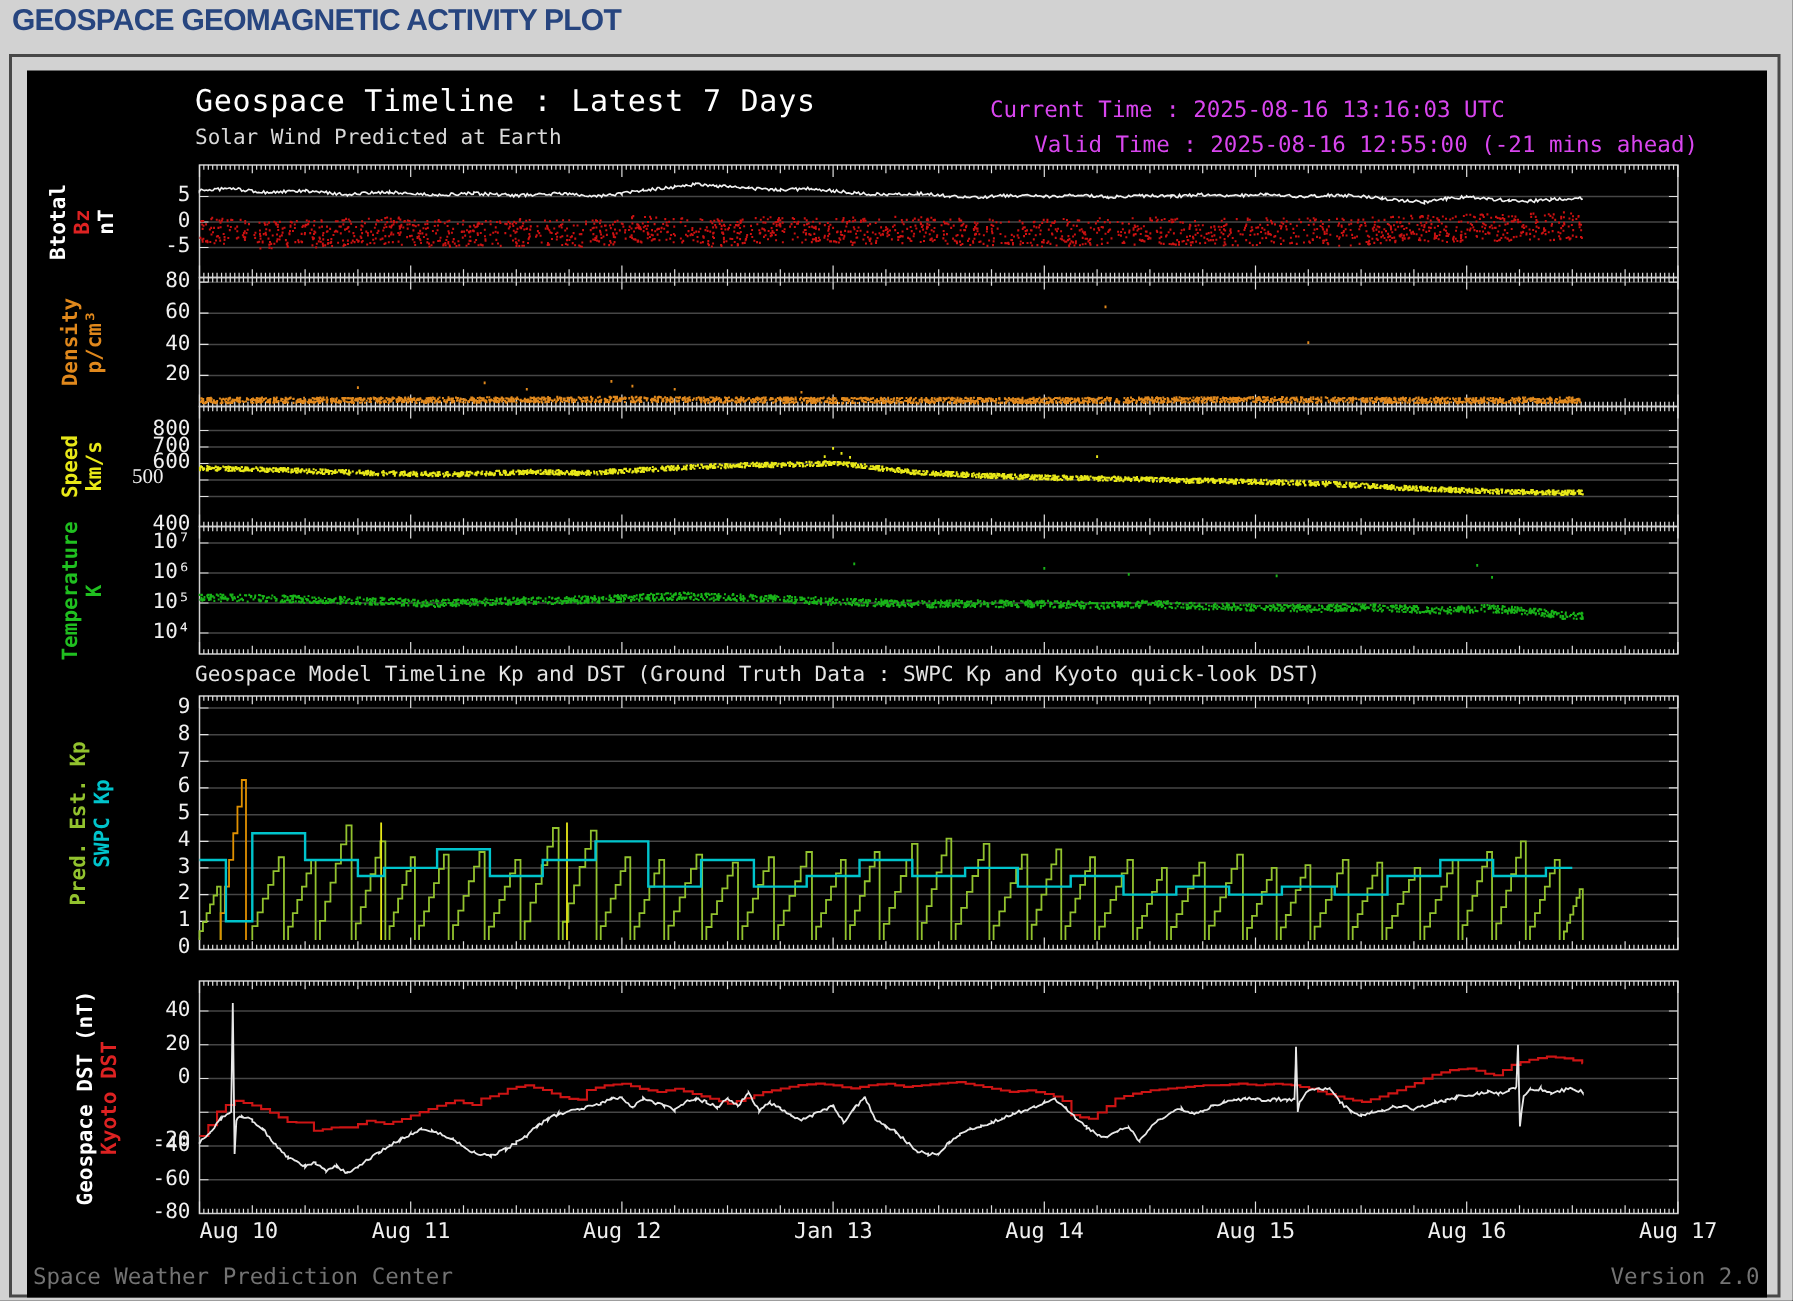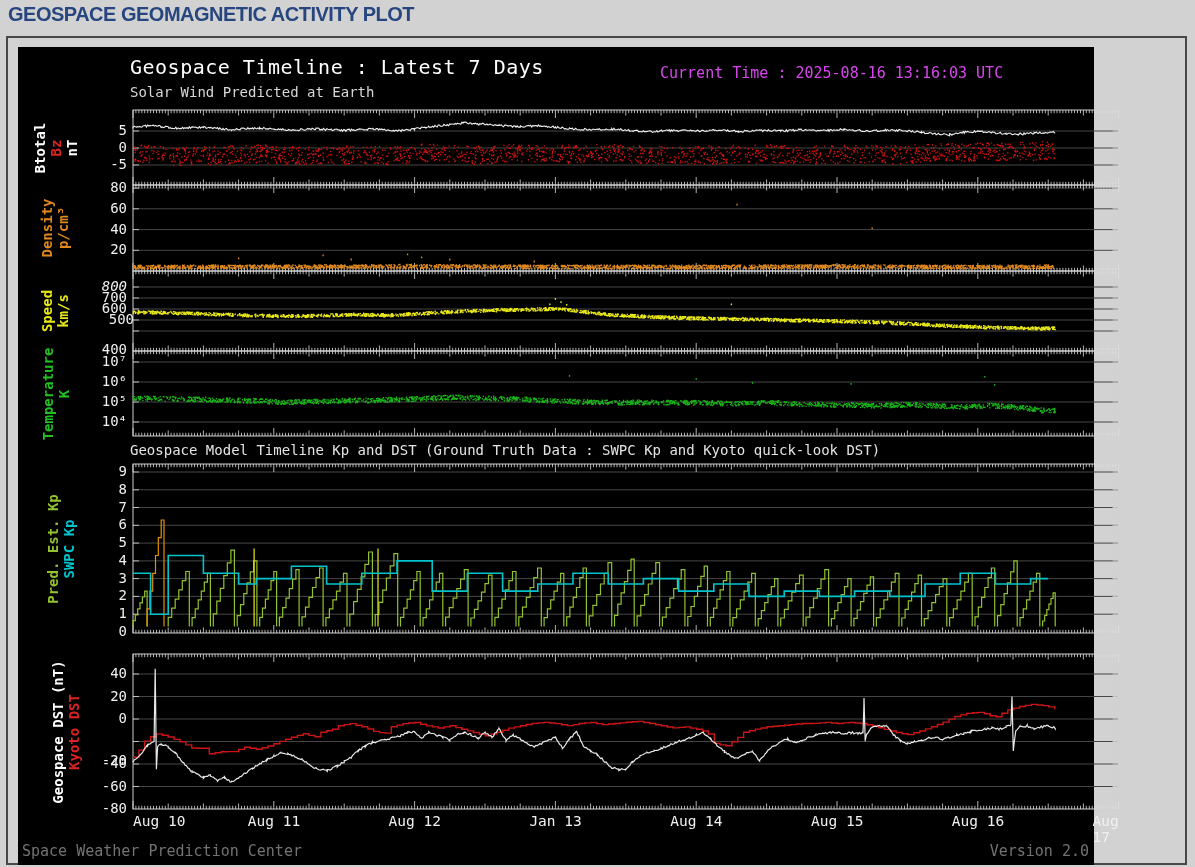--- a/index.html
+++ b/index.html
@@ -1,20 +1,20 @@
 <!DOCTYPE html>
 <html><head>
 <meta charset="utf-8">
 <style>
   html,body{margin:0;padding:0;width:1195px;height:867px;background:#d2d2d2;overflow:hidden;}
   .hdr{position:absolute;left:8px;top:3px;font:bold 20px "Liberation Sans",sans-serif;
        color:#27457f;letter-spacing:-0.5px;}
   #frame{position:absolute;left:6px;top:36px;width:1177px;height:825px;
          border:2px solid #484848;background:#d2d2d2;}
-  #plot{position:absolute;left:18px;top:47px;width:1076px;height:818px;background:#000;
+  #plot{position:absolute;left:18px;top:47px;width:1160px;height:818px;background:#000;
         font-family:"DejaVu Sans Mono",monospace;}
   #plot-svg{position:absolute;left:0;top:0;}
   .t{position:absolute;white-space:nowrap;}
   .title{font:20px "DejaVu Sans Mono",monospace;color:#ffffff;letter-spacing:0.5px;}
   .sub{font:14px "DejaVu Sans Mono",monospace;color:#d8d8d8;}
   .time{font:15px "DejaVu Sans Mono",monospace;color:#d946ef;}
   .sect{font:14px "DejaVu Sans Mono",monospace;color:#e4e4e4;}
   .ticklab{position:absolute;font:14px "DejaVu Sans Mono",monospace;color:#f0f0f0;
            text-align:right;width:56px;}
   .xlab{position:absolute;font:14.5px "DejaVu Sans Mono",monospace;color:#f0f0f0;}
@@ -59,42 +59,43 @@
       <path d="M115.0 526.3L132.6 526.3L132.6 567.2L150.2 567.2L150.2 508.5L167.8 508.5L167.8 508.5L185.4 508.5L185.4 526.3L203.0 526.3L203.0 526.3L220.6 526.3L220.6 537.0L238.2 537.0L238.2 531.6L255.8 531.6L255.8 531.6L273.4 531.6L273.4 519.2L291.0 519.2L291.0 519.2L308.6 519.2L308.6 537.0L326.2 537.0L326.2 537.0L343.8 537.0L343.8 526.3L361.4 526.3L361.4 526.3L379.0 526.3L379.0 513.9L396.6 513.9L396.6 513.9L414.2 513.9L414.2 544.1L431.8 544.1L431.8 544.1L449.4 544.1L449.4 526.3L467.0 526.3L467.0 526.3L484.6 526.3L484.6 544.1L502.2 544.1L502.2 544.1L519.8 544.1L519.8 537.0L537.4 537.0L537.4 537.0L555.0 537.0L555.0 526.3L572.6 526.3L572.6 526.3L590.2 526.3L590.2 537.0L607.8 537.0L607.8 537.0L625.4 537.0L625.4 531.6L643.0 531.6L643.0 531.6L660.6 531.6L660.6 544.1L678.2 544.1L678.2 544.1L695.8 544.1L695.8 537.0L713.4 537.0L713.4 537.0L731.0 537.0L731.0 549.4L748.6 549.4L748.6 549.4L766.2 549.4L766.2 544.1L783.8 544.1L783.8 544.1L801.4 544.1L801.4 549.4L819.0 549.4L819.0 549.4L836.6 549.4L836.6 544.1L854.2 544.1L854.2 544.1L871.8 544.1L871.8 549.4L889.4 549.4L889.4 549.4L907.0 549.4L907.0 537.0L924.6 537.0L924.6 537.0L942.2 537.0L942.2 526.3L959.8 526.3L959.8 526.3L977.4 526.3L977.4 537.0L995.0 537.0L995.0 537.0L1012.6 537.0L1012.6 531.6L1030.2 531.6" stroke="#00c4cc" stroke-width="1.6" fill="none"></path>
       <path d="M115 627.0H1100.6000000000001M115 649.5H1100.6000000000001M115 672.0H1100.6000000000001M115 694.5H1100.6000000000001M115 717.0H1100.6000000000001M115 739.5H1100.6000000000001" stroke="#464646" stroke-width="1" fill="none"></path>
       <rect x="115" y="607" width="985.6000000000001" height="155" fill="none" stroke="#d0d0d0" stroke-width="1"></rect>
       <path d="M115.0 607V615M115.0 762V754M117.9 607V610.2M117.9 762V758.8M120.9 607V610.2M120.9 762V758.8M123.8 607V610.2M123.8 762V758.8M126.7 607V610.2M126.7 762V758.8M129.7 607V610.2M129.7 762V758.8M132.6 607V610.2M132.6 762V758.8M135.5 607V610.2M135.5 762V758.8M138.5 607V610.2M138.5 762V758.8M141.4 607V610.2M141.4 762V758.8M144.3 607V610.2M144.3 762V758.8M147.3 607V610.2M147.3 762V758.8M150.2 607V612.5M150.2 762V756.5M153.1 607V610.2M153.1 762V758.8M156.1 607V610.2M156.1 762V758.8M159.0 607V610.2M159.0 762V758.8M161.9 607V610.2M161.9 762V758.8M164.9 607V610.2M164.9 762V758.8M167.8 607V610.2M167.8 762V758.8M170.7 607V610.2M170.7 762V758.8M173.7 607V610.2M173.7 762V758.8M176.6 607V610.2M176.6 762V758.8M179.5 607V610.2M179.5 762V758.8M182.5 607V610.2M182.5 762V758.8M185.4 607V612.5M185.4 762V756.5M188.3 607V610.2M188.3 762V758.8M191.3 607V610.2M191.3 762V758.8M194.2 607V610.2M194.2 762V758.8M197.1 607V610.2M197.1 762V758.8M200.1 607V610.2M200.1 762V758.8M203.0 607V610.2M203.0 762V758.8M205.9 607V610.2M205.9 762V758.8M208.9 607V610.2M208.9 762V758.8M211.8 607V610.2M211.8 762V758.8M214.7 607V610.2M214.7 762V758.8M217.7 607V610.2M217.7 762V758.8M220.6 607V612.5M220.6 762V756.5M223.5 607V610.2M223.5 762V758.8M226.5 607V610.2M226.5 762V758.8M229.4 607V610.2M229.4 762V758.8M232.3 607V610.2M232.3 762V758.8M235.3 607V610.2M235.3 762V758.8M238.2 607V610.2M238.2 762V758.8M241.1 607V610.2M241.1 762V758.8M244.1 607V610.2M244.1 762V758.8M247.0 607V610.2M247.0 762V758.8M249.9 607V610.2M249.9 762V758.8M252.9 607V610.2M252.9 762V758.8M255.8 607V615M255.8 762V754M258.7 607V610.2M258.7 762V758.8M261.7 607V610.2M261.7 762V758.8M264.6 607V610.2M264.6 762V758.8M267.5 607V610.2M267.5 762V758.8M270.5 607V610.2M270.5 762V758.8M273.4 607V610.2M273.4 762V758.8M276.3 607V610.2M276.3 762V758.8M279.3 607V610.2M279.3 762V758.8M282.2 607V610.2M282.2 762V758.8M285.1 607V610.2M285.1 762V758.8M288.1 607V610.2M288.1 762V758.8M291.0 607V612.5M291.0 762V756.5M293.9 607V610.2M293.9 762V758.8M296.9 607V610.2M296.9 762V758.8M299.8 607V610.2M299.8 762V758.8M302.7 607V610.2M302.7 762V758.8M305.7 607V610.2M305.7 762V758.8M308.6 607V610.2M308.6 762V758.8M311.5 607V610.2M311.5 762V758.8M314.5 607V610.2M314.5 762V758.8M317.4 607V610.2M317.4 762V758.8M320.3 607V610.2M320.3 762V758.8M323.3 607V610.2M323.3 762V758.8M326.2 607V612.5M326.2 762V756.5M329.1 607V610.2M329.1 762V758.8M332.1 607V610.2M332.1 762V758.8M335.0 607V610.2M335.0 762V758.8M337.9 607V610.2M337.9 762V758.8M340.9 607V610.2M340.9 762V758.8M343.8 607V610.2M343.8 762V758.8M346.7 607V610.2M346.7 762V758.8M349.7 607V610.2M349.7 762V758.8M352.6 607V610.2M352.6 762V758.8M355.5 607V610.2M355.5 762V758.8M358.5 607V610.2M358.5 762V758.8M361.4 607V612.5M361.4 762V756.5M364.3 607V610.2M364.3 762V758.8M367.3 607V610.2M367.3 762V758.8M370.2 607V610.2M370.2 762V758.8M373.1 607V610.2M373.1 762V758.8M376.1 607V610.2M376.1 762V758.8M379.0 607V610.2M379.0 762V758.8M381.9 607V610.2M381.9 762V758.8M384.9 607V610.2M384.9 762V758.8M387.8 607V610.2M387.8 762V758.8M390.7 607V610.2M390.7 762V758.8M393.7 607V610.2M393.7 762V758.8M396.6 607V615M396.6 762V754M399.5 607V610.2M399.5 762V758.8M402.5 607V610.2M402.5 762V758.8M405.4 607V610.2M405.4 762V758.8M408.3 607V610.2M408.3 762V758.8M411.3 607V610.2M411.3 762V758.8M414.2 607V610.2M414.2 762V758.8M417.1 607V610.2M417.1 762V758.8M420.1 607V610.2M420.1 762V758.8M423.0 607V610.2M423.0 762V758.8M425.9 607V610.2M425.9 762V758.8M428.9 607V610.2M428.9 762V758.8M431.8 607V612.5M431.8 762V756.5M434.7 607V610.2M434.7 762V758.8M437.7 607V610.2M437.7 762V758.8M440.6 607V610.2M440.6 762V758.8M443.5 607V610.2M443.5 762V758.8M446.5 607V610.2M446.5 762V758.8M449.4 607V610.2M449.4 762V758.8M452.3 607V610.2M452.3 762V758.8M455.3 607V610.2M455.3 762V758.8M458.2 607V610.2M458.2 762V758.8M461.1 607V610.2M461.1 762V758.8M464.1 607V610.2M464.1 762V758.8M467.0 607V612.5M467.0 762V756.5M469.9 607V610.2M469.9 762V758.8M472.9 607V610.2M472.9 762V758.8M475.8 607V610.2M475.8 762V758.8M478.7 607V610.2M478.7 762V758.8M481.7 607V610.2M481.7 762V758.8M484.6 607V610.2M484.6 762V758.8M487.5 607V610.2M487.5 762V758.8M490.5 607V610.2M490.5 762V758.8M493.4 607V610.2M493.4 762V758.8M496.3 607V610.2M496.3 762V758.8M499.3 607V610.2M499.3 762V758.8M502.2 607V612.5M502.2 762V756.5M505.1 607V610.2M505.1 762V758.8M508.1 607V610.2M508.1 762V758.8M511.0 607V610.2M511.0 762V758.8M513.9 607V610.2M513.9 762V758.8M516.9 607V610.2M516.9 762V758.8M519.8 607V610.2M519.8 762V758.8M522.7 607V610.2M522.7 762V758.8M525.7 607V610.2M525.7 762V758.8M528.6 607V610.2M528.6 762V758.8M531.5 607V610.2M531.5 762V758.8M534.5 607V610.2M534.5 762V758.8M537.4 607V615M537.4 762V754M540.3 607V610.2M540.3 762V758.8M543.3 607V610.2M543.3 762V758.8M546.2 607V610.2M546.2 762V758.8M549.1 607V610.2M549.1 762V758.8M552.1 607V610.2M552.1 762V758.8M555.0 607V610.2M555.0 762V758.8M557.9 607V610.2M557.9 762V758.8M560.9 607V610.2M560.9 762V758.8M563.8 607V610.2M563.8 762V758.8M566.7 607V610.2M566.7 762V758.8M569.7 607V610.2M569.7 762V758.8M572.6 607V612.5M572.6 762V756.5M575.5 607V610.2M575.5 762V758.8M578.5 607V610.2M578.5 762V758.8M581.4 607V610.2M581.4 762V758.8M584.3 607V610.2M584.3 762V758.8M587.3 607V610.2M587.3 762V758.8M590.2 607V610.2M590.2 762V758.8M593.1 607V610.2M593.1 762V758.8M596.1 607V610.2M596.1 762V758.8M599.0 607V610.2M599.0 762V758.8M601.9 607V610.2M601.9 762V758.8M604.9 607V610.2M604.9 762V758.8M607.8 607V612.5M607.8 762V756.5M610.7 607V610.2M610.7 762V758.8M613.7 607V610.2M613.7 762V758.8M616.6 607V610.2M616.6 762V758.8M619.5 607V610.2M619.5 762V758.8M622.5 607V610.2M622.5 762V758.8M625.4 607V610.2M625.4 762V758.8M628.3 607V610.2M628.3 762V758.8M631.3 607V610.2M631.3 762V758.8M634.2 607V610.2M634.2 762V758.8M637.1 607V610.2M637.1 762V758.8M640.1 607V610.2M640.1 762V758.8M643.0 607V612.5M643.0 762V756.5M645.9 607V610.2M645.9 762V758.8M648.9 607V610.2M648.9 762V758.8M651.8 607V610.2M651.8 762V758.8M654.7 607V610.2M654.7 762V758.8M657.7 607V610.2M657.7 762V758.8M660.6 607V610.2M660.6 762V758.8M663.5 607V610.2M663.5 762V758.8M666.5 607V610.2M666.5 762V758.8M669.4 607V610.2M669.4 762V758.8M672.3 607V610.2M672.3 762V758.8M675.3 607V610.2M675.3 762V758.8M678.2 607V615M678.2 762V754M681.1 607V610.2M681.1 762V758.8M684.1 607V610.2M684.1 762V758.8M687.0 607V610.2M687.0 762V758.8M689.9 607V610.2M689.9 762V758.8M692.9 607V610.2M692.9 762V758.8M695.8 607V610.2M695.8 762V758.8M698.7 607V610.2M698.7 762V758.8M701.7 607V610.2M701.7 762V758.8M704.6 607V610.2M704.6 762V758.8M707.5 607V610.2M707.5 762V758.8M710.5 607V610.2M710.5 762V758.8M713.4 607V612.5M713.4 762V756.5M716.3 607V610.2M716.3 762V758.8M719.3 607V610.2M719.3 762V758.8M722.2 607V610.2M722.2 762V758.8M725.1 607V610.2M725.1 762V758.8M728.1 607V610.2M728.1 762V758.8M731.0 607V610.2M731.0 762V758.8M733.9 607V610.2M733.9 762V758.8M736.9 607V610.2M736.9 762V758.8M739.8 607V610.2M739.8 762V758.8M742.7 607V610.2M742.7 762V758.8M745.7 607V610.2M745.7 762V758.8M748.6 607V612.5M748.6 762V756.5M751.5 607V610.2M751.5 762V758.8M754.5 607V610.2M754.5 762V758.8M757.4 607V610.2M757.4 762V758.8M760.3 607V610.2M760.3 762V758.8M763.3 607V610.2M763.3 762V758.8M766.2 607V610.2M766.2 762V758.8M769.1 607V610.2M769.1 762V758.8M772.1 607V610.2M772.1 762V758.8M775.0 607V610.2M775.0 762V758.8M777.9 607V610.2M777.9 762V758.8M780.9 607V610.2M780.9 762V758.8M783.8 607V612.5M783.8 762V756.5M786.7 607V610.2M786.7 762V758.8M789.7 607V610.2M789.7 762V758.8M792.6 607V610.2M792.6 762V758.8M795.5 607V610.2M795.5 762V758.8M798.5 607V610.2M798.5 762V758.8M801.4 607V610.2M801.4 762V758.8M804.3 607V610.2M804.3 762V758.8M807.3 607V610.2M807.3 762V758.8M810.2 607V610.2M810.2 762V758.8M813.1 607V610.2M813.1 762V758.8M816.1 607V610.2M816.1 762V758.8M819.0 607V615M819.0 762V754M821.9 607V610.2M821.9 762V758.8M824.9 607V610.2M824.9 762V758.8M827.8 607V610.2M827.8 762V758.8M830.7 607V610.2M830.7 762V758.8M833.7 607V610.2M833.7 762V758.8M836.6 607V610.2M836.6 762V758.8M839.5 607V610.2M839.5 762V758.8M842.5 607V610.2M842.5 762V758.8M845.4 607V610.2M845.4 762V758.8M848.3 607V610.2M848.3 762V758.8M851.3 607V610.2M851.3 762V758.8M854.2 607V612.5M854.2 762V756.5M857.1 607V610.2M857.1 762V758.8M860.1 607V610.2M860.1 762V758.8M863.0 607V610.2M863.0 762V758.8M865.9 607V610.2M865.9 762V758.8M868.9 607V610.2M868.9 762V758.8M871.8 607V610.2M871.8 762V758.8M874.7 607V610.2M874.7 762V758.8M877.7 607V610.2M877.7 762V758.8M880.6 607V610.2M880.6 762V758.8M883.5 607V610.2M883.5 762V758.8M886.5 607V610.2M886.5 762V758.8M889.4 607V612.5M889.4 762V756.5M892.3 607V610.2M892.3 762V758.8M895.3 607V610.2M895.3 762V758.8M898.2 607V610.2M898.2 762V758.8M901.1 607V610.2M901.1 762V758.8M904.1 607V610.2M904.1 762V758.8M907.0 607V610.2M907.0 762V758.8M909.9 607V610.2M909.9 762V758.8M912.9 607V610.2M912.9 762V758.8M915.8 607V610.2M915.8 762V758.8M918.7 607V610.2M918.7 762V758.8M921.7 607V610.2M921.7 762V758.8M924.6 607V612.5M924.6 762V756.5M927.5 607V610.2M927.5 762V758.8M930.5 607V610.2M930.5 762V758.8M933.4 607V610.2M933.4 762V758.8M936.3 607V610.2M936.3 762V758.8M939.3 607V610.2M939.3 762V758.8M942.2 607V610.2M942.2 762V758.8M945.1 607V610.2M945.1 762V758.8M948.1 607V610.2M948.1 762V758.8M951.0 607V610.2M951.0 762V758.8M953.9 607V610.2M953.9 762V758.8M956.9 607V610.2M956.9 762V758.8M959.8 607V615M959.8 762V754M962.7 607V610.2M962.7 762V758.8M965.7 607V610.2M965.7 762V758.8M968.6 607V610.2M968.6 762V758.8M971.5 607V610.2M971.5 762V758.8M974.5 607V610.2M974.5 762V758.8M977.4 607V610.2M977.4 762V758.8M980.3 607V610.2M980.3 762V758.8M983.3 607V610.2M983.3 762V758.8M986.2 607V610.2M986.2 762V758.8M989.1 607V610.2M989.1 762V758.8M992.1 607V610.2M992.1 762V758.8M995.0 607V612.5M995.0 762V756.5M997.9 607V610.2M997.9 762V758.8M1000.9 607V610.2M1000.9 762V758.8M1003.8 607V610.2M1003.8 762V758.8M1006.7 607V610.2M1006.7 762V758.8M1009.7 607V610.2M1009.7 762V758.8M1012.6 607V610.2M1012.6 762V758.8M1015.5 607V610.2M1015.5 762V758.8M1018.5 607V610.2M1018.5 762V758.8M1021.4 607V610.2M1021.4 762V758.8M1024.3 607V610.2M1024.3 762V758.8M1027.3 607V610.2M1027.3 762V758.8M1030.2 607V612.5M1030.2 762V756.5M1033.1 607V610.2M1033.1 762V758.8M1036.1 607V610.2M1036.1 762V758.8M1039.0 607V610.2M1039.0 762V758.8M1041.9 607V610.2M1041.9 762V758.8M1044.9 607V610.2M1044.9 762V758.8M1047.8 607V610.2M1047.8 762V758.8M1050.7 607V610.2M1050.7 762V758.8M1053.7 607V610.2M1053.7 762V758.8M1056.6 607V610.2M1056.6 762V758.8M1059.5 607V610.2M1059.5 762V758.8M1062.5 607V610.2M1062.5 762V758.8M1065.4 607V612.5M1065.4 762V756.5M1068.3 607V610.2M1068.3 762V758.8M1071.3 607V610.2M1071.3 762V758.8M1074.2 607V610.2M1074.2 762V758.8M1077.1 607V610.2M1077.1 762V758.8M1080.1 607V610.2M1080.1 762V758.8M1083.0 607V610.2M1083.0 762V758.8M1085.9 607V610.2M1085.9 762V758.8M1088.9 607V610.2M1088.9 762V758.8M1091.8 607V610.2M1091.8 762V758.8M1094.7 607V610.2M1094.7 762V758.8M1097.7 607V610.2M1097.7 762V758.8M1100.6 607V615M1100.6 762V754M115 627.0H121M1100.6000000000001 627.0H1094.6000000000001M115 649.5H121M1100.6000000000001 649.5H1094.6000000000001M115 672.0H121M1100.6000000000001 672.0H1094.6000000000001M115 694.5H121M1100.6000000000001 694.5H1094.6000000000001M115 717.0H121M1100.6000000000001 717.0H1094.6000000000001M115 739.5H121M1100.6000000000001 739.5H1094.6000000000001" stroke="#e0e0e0" stroke-width="0.8" fill="none"></path>
       <path d="M115.0 710.3L120.9 710.3L120.9 703.1L126.7 703.1L126.7 694.1L132.6 694.1L132.6 689.7L138.5 689.7L138.5 686.9L144.4 686.9L144.4 688.3L150.2 688.3L150.2 690.0L156.1 690.0L156.1 692.4L162.0 692.4L162.0 694.8L167.8 694.8L167.8 697.9L173.7 697.9L173.7 701.0L179.6 701.0L179.6 701.3L185.5 701.3L185.5 701.3L191.3 701.3L191.3 706.8L197.2 706.8L197.2 705.8L203.1 705.8L203.1 704.7L208.9 704.7L208.9 704.6L214.8 704.6L214.8 704.6L220.7 704.6L220.7 702.4L226.6 702.4L226.6 700.2L232.4 700.2L232.4 701.2L238.3 701.2L238.3 702.3L244.2 702.3L244.2 700.8L250.0 700.8L250.0 699.0L255.9 699.0L255.9 696.7L261.8 696.7L261.8 694.4L267.7 694.4L267.7 692.3L273.5 692.3L273.5 690.2L279.4 690.2L279.4 688.4L285.3 688.4L285.3 686.7L291.1 686.7L291.1 688.4L297.0 688.4L297.0 689.7L302.9 689.7L302.9 685.3L308.8 685.3L308.8 683.8L314.6 683.8L314.6 682.2L320.5 682.2L320.5 678.8L326.4 678.8L326.4 677.6L332.2 677.6L332.2 676.6L338.1 676.6L338.1 678.2L344.0 678.2L344.0 679.7L349.9 679.7L349.9 682.0L355.7 682.0L355.7 684.4L361.6 684.4L361.6 685.6L367.5 685.6L367.5 686.1L373.3 686.1L373.3 679.7L379.2 679.7L379.2 678.1L385.1 678.1L385.1 676.6L391.0 676.6L391.0 676.0L396.8 676.0L396.8 675.5L402.7 675.5L402.7 677.2L408.6 677.2L408.6 678.9L414.4 678.9L414.4 679.9L420.3 679.9L420.3 681.0L426.2 681.0L426.2 679.9L432.1 679.9L432.1 678.8L437.9 678.8L437.9 680.6L443.8 680.6L443.8 682.3L449.7 682.3L449.7 683.9L455.5 683.9L455.5 685.5L461.4 685.5L461.4 687.2L467.3 687.2L467.3 688.8L473.2 688.8L473.2 687.0L479.0 687.0L479.0 685.2L484.9 685.2L484.9 683.2L490.8 683.2L490.8 681.1L496.6 681.1L496.6 679.9L502.5 679.9L502.5 678.7L508.4 678.7L508.4 677.5L514.3 677.5L514.3 676.4L520.1 676.4L520.1 675.9L526.0 675.9L526.0 675.4L531.9 675.4L531.9 676.0L537.7 676.0L537.7 676.6L543.6 676.6L543.6 677.8L549.5 677.8L549.5 678.6L555.4 678.6L555.4 677.6L561.2 677.6L561.2 676.5L567.1 676.5L567.1 675.9L573.0 675.9L573.0 675.5L578.8 675.5L578.8 676.6L584.7 676.6L584.7 677.6L590.6 677.6L590.6 677.0L596.5 677.0L596.5 676.5L602.3 676.5L602.3 675.9L608.2 675.9L608.2 675.3L614.1 675.3L614.1 674.8L619.9 674.8L619.9 674.4L625.8 674.4L625.8 675.5L631.7 675.5L631.7 676.5L637.6 676.5L637.6 677.7L643.4 677.7L643.4 678.8L649.3 678.8L649.3 680.0L655.2 680.0L655.2 680.9L661.0 680.9L661.0 680.4L666.9 680.4L666.9 679.9L672.8 679.9L672.8 681.1L678.7 681.1L678.7 682.3L684.5 682.3L684.5 684.0L690.4 684.0L690.4 687.0L696.3 687.0L696.3 696.4L702.1 696.4L702.1 697.9L708.0 697.9L708.0 698.8L713.9 698.8L713.9 694.7L719.8 694.7L719.8 690.4L725.6 690.4L725.6 685.3L731.5 685.3L731.5 683.7L737.4 683.7L737.4 682.1L743.2 682.1L743.2 681.0L749.1 681.0L749.1 679.8L755.0 679.8L755.0 679.3L760.8 679.3L760.8 678.7L766.7 678.7L766.7 678.2L772.6 678.2L772.6 677.6L778.5 677.6L778.5 677.0L784.3 677.0L784.3 676.5L790.2 676.5L790.2 676.5L796.1 676.5L796.1 676.4L801.9 676.4L801.9 675.9L807.8 675.9L807.8 675.4L813.7 675.4L813.7 676.0L819.6 676.0L819.6 676.5L825.4 676.5L825.4 675.9L831.3 675.9L831.3 675.5L837.2 675.5L837.2 676.0L843.0 676.0L843.0 676.5L848.9 676.5L848.9 677.7L854.8 677.7L854.8 678.9L860.7 678.9L860.7 680.7L866.5 680.7L866.5 682.4L872.4 682.4L872.4 684.0L878.3 684.0L878.3 685.5L884.1 685.5L884.1 686.7L890.0 686.7L890.0 687.6L895.9 687.6L895.9 685.8L901.8 685.8L901.8 684.0L907.6 684.0L907.6 681.9L913.5 681.9L913.5 679.8L919.4 679.8L919.4 677.5L925.2 677.5L925.2 675.1L931.1 675.1L931.1 672.1L937.0 672.1L937.0 669.5L942.9 669.5L942.9 667.9L948.7 667.9L948.7 666.4L954.6 666.4L954.6 665.8L960.5 665.8L960.5 665.4L966.3 665.4L966.3 666.8L972.2 666.8L972.2 668.8L978.1 668.8L978.1 669.8L984.0 669.8L984.0 666.3L989.8 666.3L989.8 662.9L995.7 662.9L995.7 661.1L1001.6 661.1L1001.6 659.5L1007.4 659.5L1007.4 658.4L1013.3 658.4L1013.3 657.4L1019.2 657.4L1019.2 658.0L1025.1 658.0L1025.1 658.6L1030.9 658.6L1030.9 659.9L1036.8 659.9L1036.8 661.8L1037.2 661.8" stroke="#cc1414" stroke-width="1.4" fill="none"></path>
       <path d="M115.0 714.6L115.0 715.3L116.4 712.7L117.8 712.0L119.2 711.1L120.6 709.4L122.0 708.4L122.0 707.9L123.4 706.8L124.9 705.0L126.3 702.0L127.7 700.4L129.1 698.2L129.1 700.0L130.5 697.2L131.9 697.2L133.3 695.8L134.7 695.3L136.1 694.2L136.1 694.1L137.2 621.7L137.5 647.1L138.4 722.3L138.9 713.0L139.6 700.2L140.3 698.6L141.8 697.4L143.2 697.8L143.2 697.0L144.6 698.3L146.0 698.3L147.4 697.9L148.8 698.7L150.2 699.2L150.2 700.9L151.6 701.3L153.0 703.1L154.4 703.9L155.8 705.0L157.2 706.1L157.2 705.4L158.6 706.6L160.1 710.2L161.5 710.8L162.9 713.5L164.3 715.0L164.3 715.3L165.7 715.6L167.1 718.3L168.5 718.7L169.9 721.0L171.3 721.6L172.7 724.2L174.1 723.9L174.1 725.5L175.5 725.0L177.0 725.5L178.4 726.6L179.8 727.1L181.2 728.0L182.6 729.5L184.0 730.4L185.4 729.6L185.4 731.3L186.8 729.6L188.2 729.4L189.6 729.4L191.0 727.8L192.4 727.9L192.4 729.1L193.8 729.8L195.3 730.1L196.7 731.6L198.1 732.2L199.5 733.8L199.5 734.2L200.9 732.5L202.3 732.0L203.7 731.8L205.1 730.2L206.5 731.2L206.5 729.8L207.9 731.6L209.3 733.2L210.7 732.7L212.2 735.0L213.6 734.8L213.6 734.3L215.0 734.5L216.4 733.8L217.8 732.4L219.2 731.4L220.6 731.4L220.6 730.9L222.0 729.6L223.4 729.4L224.8 727.8L226.2 726.1L227.6 726.2L227.6 726.3L229.0 725.8L230.5 723.4L231.9 722.4L233.3 721.5L234.7 721.1L234.7 721.9L236.1 721.0L237.5 718.7L238.9 719.1L240.3 717.8L241.7 717.1L241.7 716.4L243.1 716.8L244.5 714.4L245.9 714.7L247.4 714.1L248.8 712.3L248.8 713.5L250.2 711.2L251.6 711.8L253.0 711.0L254.4 710.7L255.8 708.4L255.8 708.9L257.2 709.2L258.6 708.0L260.0 707.8L261.4 706.2L262.8 705.3L262.8 705.9L264.2 706.1L265.7 706.3L267.1 706.7L268.5 707.2L269.9 707.4L269.9 706.4L271.3 707.7L272.7 707.5L274.1 709.0L275.5 708.2L276.9 709.9L278.3 710.3L279.7 711.4L281.1 711.8L282.6 712.3L284.0 711.9L284.0 712.6L285.4 713.5L286.8 715.1L288.2 714.7L289.6 716.7L291.0 717.3L292.4 718.5L293.8 719.4L295.2 720.7L296.6 721.3L298.0 720.6L298.0 720.9L299.4 722.0L300.9 722.8L302.3 723.1L303.7 722.7L305.1 722.1L306.5 723.0L307.9 723.0L309.3 724.3L309.3 722.7L310.7 722.7L312.1 723.0L313.5 722.3L314.9 720.2L316.3 719.8L317.8 718.9L319.2 718.3L319.2 720.1L320.6 718.4L322.0 718.3L323.4 715.6L324.8 715.8L326.2 715.7L326.2 713.8L327.6 713.4L329.0 712.8L330.4 712.0L331.8 710.4L333.2 711.1L333.2 710.6L334.6 708.4L336.1 706.9L337.5 705.2L338.9 704.7L340.3 703.2L340.3 704.2L341.7 702.1L343.1 702.7L344.5 700.0L345.9 699.7L347.3 698.5L347.3 700.0L348.7 697.9L350.1 696.9L351.5 696.1L353.0 697.2L354.4 694.7L354.4 696.0L355.8 695.1L357.2 695.8L358.6 695.0L360.0 694.2L361.4 693.7L362.8 692.9L364.2 692.8L365.6 692.7L367.0 692.3L368.4 692.7L368.4 692.9L369.8 692.2L371.3 692.5L372.7 690.7L374.1 690.1L375.5 690.1L376.9 690.2L378.3 689.8L379.7 689.0L381.1 689.7L382.5 689.4L382.5 688.3L383.9 687.5L385.3 688.0L386.7 686.2L388.2 686.3L389.6 685.0L389.6 685.8L391.0 684.7L392.4 685.4L393.8 685.7L395.2 684.4L396.6 684.5L396.6 685.0L398.0 686.4L399.4 688.0L400.8 688.5L402.2 690.6L403.6 691.2L403.6 691.0L405.0 690.7L406.5 688.2L407.9 687.4L409.3 686.5L410.7 686.2L410.7 684.6L412.1 686.0L413.5 686.5L414.9 686.5L416.3 686.7L417.7 687.9L417.7 688.2L419.1 689.2L420.5 688.2L421.9 688.4L423.4 689.0L424.8 690.9L424.8 689.7L426.2 690.0L427.6 690.5L429.0 691.2L430.4 692.6L431.8 694.0L431.8 692.5L433.2 691.7L434.6 690.9L436.0 689.7L437.4 689.5L438.8 687.8L438.8 687.7L440.2 686.5L441.7 687.1L443.1 686.6L444.5 686.4L445.9 685.2L445.9 686.3L447.3 685.1L448.7 686.6L450.1 687.8L451.5 686.4L452.9 687.0L452.9 688.3L454.3 689.2L455.7 689.7L457.1 688.9L458.6 690.6L460.0 691.9L460.0 690.8L461.4 691.0L462.8 689.1L464.2 687.0L465.6 686.5L467.0 685.2L467.0 685.3L468.4 686.8L469.8 686.9L471.2 688.7L472.6 688.6L474.0 690.2L474.0 690.4L475.4 689.3L476.9 685.9L478.3 685.5L479.7 682.9L481.1 681.5L481.1 681.3L482.5 683.6L483.9 687.1L485.3 689.6L486.7 690.6L488.1 693.0L488.1 694.2L489.5 692.0L490.9 691.3L492.3 689.4L493.8 689.2L495.2 687.5L495.2 688.4L496.6 689.7L498.0 689.0L499.4 690.7L500.8 690.6L502.2 691.4L502.2 692.2L503.6 693.5L505.0 693.3L506.4 695.1L507.8 695.6L509.2 696.0L509.2 696.6L510.6 697.4L512.1 698.5L513.5 698.3L514.9 699.1L516.3 700.1L516.3 700.1L517.7 698.5L519.1 698.7L520.5 697.7L521.9 696.7L523.3 697.1L523.3 697.8L524.7 695.2L526.1 694.6L527.5 694.2L529.0 694.2L530.4 693.0L530.4 692.8L531.8 692.5L533.2 692.9L534.6 691.0L536.0 690.2L537.4 690.8L537.4 689.4L538.8 692.9L540.2 694.8L541.6 697.4L543.0 698.2L544.4 701.1L544.4 701.6L545.8 700.2L547.3 698.0L548.7 695.6L550.1 693.5L551.5 691.4L551.5 692.0L552.9 689.7L554.3 690.1L555.7 687.0L557.1 686.1L558.5 684.1L558.5 684.0L559.9 687.9L561.3 689.4L562.7 693.9L564.2 696.2L565.6 699.7L565.6 699.5L567.0 700.6L568.4 700.6L569.8 702.2L571.2 702.5L572.6 704.5L572.6 703.6L574.0 704.9L575.4 706.0L576.8 706.1L578.2 706.1L579.6 708.9L579.6 707.7L581.0 709.5L582.5 711.6L583.9 711.1L585.3 713.6L586.7 715.3L586.7 715.3L588.1 714.9L589.5 716.8L590.9 718.9L592.3 719.6L593.7 720.9L593.7 721.3L595.1 721.3L596.5 720.4L597.9 721.3L599.4 722.2L600.8 722.0L600.8 723.5L602.2 722.9L603.6 721.6L605.0 722.3L606.4 722.7L607.8 722.0L607.8 722.5L609.2 720.8L610.6 719.5L612.0 718.2L613.4 715.2L614.8 714.3L614.8 715.2L616.2 714.1L617.7 712.0L619.1 711.7L620.5 710.5L621.9 709.9L621.9 708.7L623.3 708.2L624.7 707.8L626.1 707.1L627.5 706.0L628.9 705.8L628.9 705.1L630.3 705.8L631.7 705.6L633.1 704.8L634.6 704.5L636.0 704.3L636.0 703.2L637.4 703.5L638.8 703.3L640.2 703.1L641.6 702.3L643.0 701.9L643.0 700.7L644.4 701.7L645.8 699.4L647.2 700.5L648.6 699.8L650.0 699.2L650.0 698.6L651.4 698.7L652.9 696.7L654.3 697.3L655.7 697.0L657.1 696.0L657.1 695.1L658.5 695.7L659.9 694.7L661.3 693.4L662.7 694.8L664.1 693.8L664.1 693.7L665.5 693.1L666.9 693.3L668.3 692.1L669.8 691.3L671.2 690.5L671.2 690.9L672.6 691.4L674.0 690.4L675.4 689.8L676.8 689.3L678.2 687.4L678.2 688.3L679.6 687.8L681.0 687.5L682.4 686.5L683.8 685.8L685.2 685.2L685.2 685.4L686.6 687.6L688.1 688.4L689.5 689.1L690.9 690.4L692.3 691.8L692.3 690.6L693.7 693.6L695.1 694.7L696.5 695.5L697.9 696.4L699.3 699.5L699.3 698.9L700.7 700.0L702.1 700.7L703.5 701.5L705.0 703.6L706.4 703.6L706.4 705.5L707.8 704.9L709.2 707.1L710.6 706.6L712.0 708.3L713.4 709.6L713.4 709.5L714.8 709.6L716.2 711.0L717.6 710.8L719.0 711.0L720.4 710.8L720.4 710.9L721.8 709.8L723.3 708.7L724.7 708.1L726.1 707.6L727.5 706.9L727.5 707.0L728.9 705.5L730.3 705.9L731.7 705.2L733.1 704.9L734.5 704.8L734.5 704.5L735.9 706.6L737.3 707.4L738.7 709.8L740.2 712.7L741.6 714.0L741.6 713.3L743.0 711.5L744.4 710.3L745.8 709.1L747.2 706.8L748.6 705.5L748.6 705.3L750.0 703.2L751.4 702.2L752.8 701.1L754.2 699.4L755.6 699.2L755.6 699.0L757.0 698.9L758.5 698.0L759.9 696.9L761.3 695.6L762.7 694.7L762.7 694.6L764.1 694.2L765.5 693.0L766.9 692.4L768.3 692.4L769.7 692.9L769.7 691.4L771.1 693.6L772.5 694.1L773.9 694.1L775.4 695.1L776.8 695.0L776.8 694.7L778.2 695.7L779.6 694.7L781.0 694.9L782.4 693.7L783.8 694.2L783.8 693.7L785.2 693.1L786.6 692.9L788.0 692.2L789.4 690.0L790.8 690.0L790.8 689.8L792.2 689.8L793.7 689.9L795.1 689.6L796.5 688.9L797.9 687.2L797.9 688.2L799.3 687.8L800.7 686.8L802.1 686.7L803.5 686.7L804.9 686.3L804.9 686.0L806.3 686.5L807.7 685.5L809.1 686.9L810.6 685.4L812.0 684.9L812.0 685.6L813.4 686.0L814.8 684.6L816.2 685.8L817.6 685.6L819.0 686.1L819.0 685.6L820.4 685.2L821.8 685.5L823.2 687.0L824.6 686.9L826.0 687.1L826.0 687.1L827.4 686.4L828.9 687.1L830.3 685.4L831.7 685.2L833.1 686.2L833.1 686.5L834.5 684.8L835.9 687.0L837.3 686.0L838.7 685.8L840.1 686.1L840.1 687.0L841.5 685.5L842.9 686.9L844.3 685.5L845.0 685.7L845.8 661.9L846.0 650.9L847.2 694.3L847.2 693.7L848.6 686.9L848.6 687.5L850.0 685.9L851.4 683.6L852.8 681.2L854.2 680.3L854.2 680.1L855.6 679.6L857.0 679.1L858.4 679.5L859.8 678.7L861.2 678.4L861.2 678.7L862.6 679.2L864.1 679.6L865.5 678.4L866.9 679.2L868.3 678.5L868.3 678.6L869.7 680.0L871.1 681.9L872.5 683.4L873.9 685.4L875.3 687.6L875.3 688.2L876.7 687.9L878.1 691.0L879.5 690.4L881.0 691.9L882.4 694.1L882.4 693.2L883.8 694.3L885.2 695.1L886.6 695.5L888.0 696.6L889.4 697.0L889.4 695.9L890.8 696.2L892.2 696.5L893.6 695.1L895.0 695.5L896.4 694.1L896.4 694.6L897.8 694.8L899.3 694.5L900.7 693.7L902.1 693.7L903.5 693.7L903.5 693.0L904.9 693.7L906.3 693.0L907.7 692.6L909.1 691.5L910.5 690.7L910.5 690.3L911.9 690.9L913.3 691.5L914.7 690.9L916.2 691.0L917.6 690.4L917.6 690.2L919.0 690.1L920.4 690.5L921.8 691.9L923.2 692.7L924.6 692.7L924.6 692.8L926.0 691.7L927.4 690.8L928.8 690.8L930.2 689.9L931.6 691.0L931.6 691.0L933.0 690.6L934.5 689.8L935.9 689.4L937.3 688.5L938.7 688.4L938.7 687.0L940.1 688.4L941.5 687.4L942.9 686.6L944.3 687.5L945.7 687.5L945.7 686.2L947.1 685.6L948.5 686.0L949.9 685.1L951.4 685.7L952.8 683.9L952.8 685.3L954.2 683.2L955.6 683.3L957.0 683.4L958.4 683.8L959.8 683.7L959.8 683.7L961.2 683.3L962.6 683.5L964.0 683.5L965.4 682.5L966.8 681.4L966.8 682.0L968.2 682.7L969.7 681.1L971.1 682.0L972.5 681.8L973.9 681.2L973.9 680.1L975.3 680.6L976.7 681.2L978.1 682.0L979.5 681.2L980.9 682.8L980.9 682.2L982.3 681.1L983.7 682.2L985.1 681.5L986.6 680.8L988.0 680.3L988.0 679.2L989.4 678.6L990.8 678.3L992.2 678.8L992.9 677.4L993.6 659.5L994.0 649.5L995.0 692.4L995.3 704.0L996.4 693.8L997.8 683.7L997.8 683.7L999.2 682.6L1000.6 680.9L1002.0 679.0L1002.0 679.4L1003.4 679.4L1004.9 679.9L1006.3 679.8L1007.7 680.0L1009.1 677.8L1009.1 678.3L1010.5 680.3L1011.9 680.0L1013.3 681.0L1014.7 680.9L1016.1 681.5L1016.1 682.4L1017.5 681.7L1018.9 681.0L1020.3 680.3L1021.8 681.0L1023.2 679.0L1023.2 679.0L1024.6 680.7L1026.0 678.5L1027.4 679.2L1028.8 678.2L1030.2 678.7L1030.2 679.1L1031.6 679.6L1033.0 680.4L1034.4 680.9L1035.8 679.6L1037.2 681.7L1037.2 681.0" stroke="#e8e8e8" stroke-width="1.2" fill="none"></path>
     </svg>
   <div class="t title" style="left:112px;top:8px">Geospace Timeline : Latest 7 Days</div>
   <div class="t time" style="left:642px;top:17px">Current Time : 2025-08-16 13:16:03 UTC</div>
   <div class="t sub" style="left:112px;top:37px">Solar Wind Predicted at Earth</div>
+  <div class="t time" style="right:46px;top:40px">Valid Time : 2025-08-16 12:55:00 (-21 mins ahead)</div>
   <div class="t sect" style="left:112px;top:395px">Geospace Model Timeline Kp and DST (Ground Truth Data : SWPC Kp and Kyoto quick-look DST)</div>
   <div id="labels">
       <div class="ticklab" style="left: 53px; top: 75.0407px;">5</div>
       <div class="ticklab" style="left: 53px; top: 92.009px;">0</div>
       <div class="ticklab" style="left: 53px; top: 108.977px;">-5</div>
       <div class="rot" style="width: 75px; left: -0.5px; top: 76.5px;">
         <span style="color: rgb(255, 255, 255);">Btotal</span>
         <span style="color: rgb(221, 34, 34);">Bz</span>
         <span style="color: rgb(255, 255, 255);">nT</span>
       </div>
       <div class="ticklab" style="left: 53px; top: 132.108px;">80</div>
       <div class="ticklab" style="left: 53px; top: 152.831px;">60</div>
       <div class="ticklab" style="left: 53px; top: 173.554px;">40</div>
       <div class="ticklab" style="left: 53px; top: 194.277px;">20</div>
       <div class="rot" style="width: 86px; left: -6px; top: 165px;">
         <span style="color: rgb(224, 136, 28);">Density</span>
         <span style="color: rgb(224, 136, 28);">p/cm³</span>
       </div>
-      <div class="ticklab" style="left: 53px; top: 230.956px; font-style: italic;">800</div>
+      <div class="ticklab" style="left: 53px; top: 230.956px;">800</div>
       <div class="ticklab" style="left: 53px; top: 241.96px;">700</div>
       <div class="ticklab" style="left: 53px; top: 252.964px;">600</div>
-      <div class="ticklab" style="left: 60px; top: 263.968px;">500</div>
+      <div class="ticklab" style="left: 35px; top: 263.968px; font-family: Liberation Serif, serif;">500</div>
       <div class="ticklab" style="left: 53px; top: 262px; margin-top: 32px;">400</div>
       <div class="rot" style="width: 80px; left: -3px; top: 248px;">
         <span style="color: rgb(232, 232, 24);">Speed</span>
         <span style="color: rgb(232, 232, 24);">km/s</span>
       </div>
       <div class="ticklab" style="left: 53px; top: 306px;">10⁷</div>
       <div class="ticklab" style="left: 53px; top: 326px;">10⁶</div>
       <div class="ticklab" style="left: 53px; top: 346px;">10⁵</div>
       <div class="ticklab" style="left: 53px; top: 366px;">10⁴</div>
       <div class="rot" style="width: 85px; left: -5.5px; top: 330.5px;">

